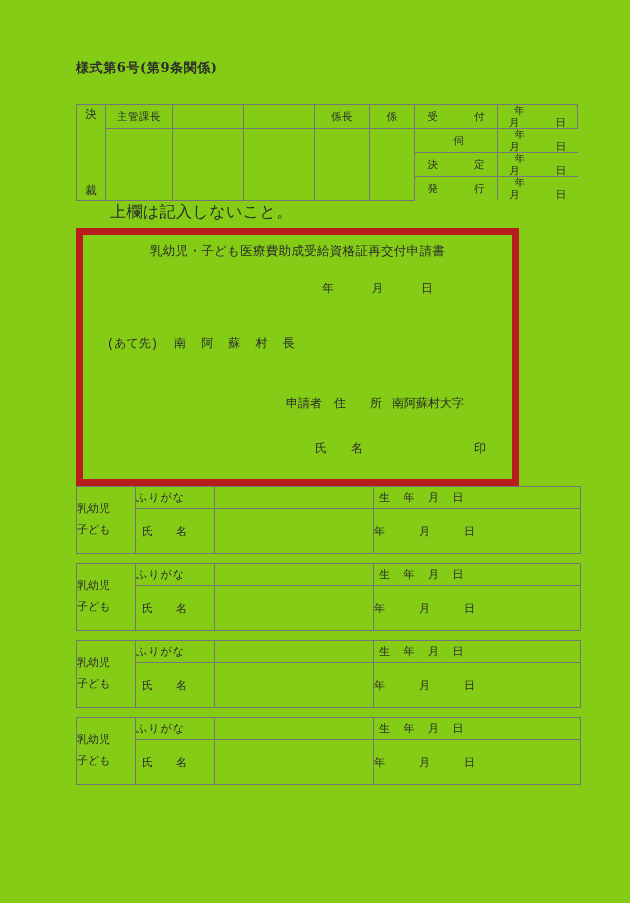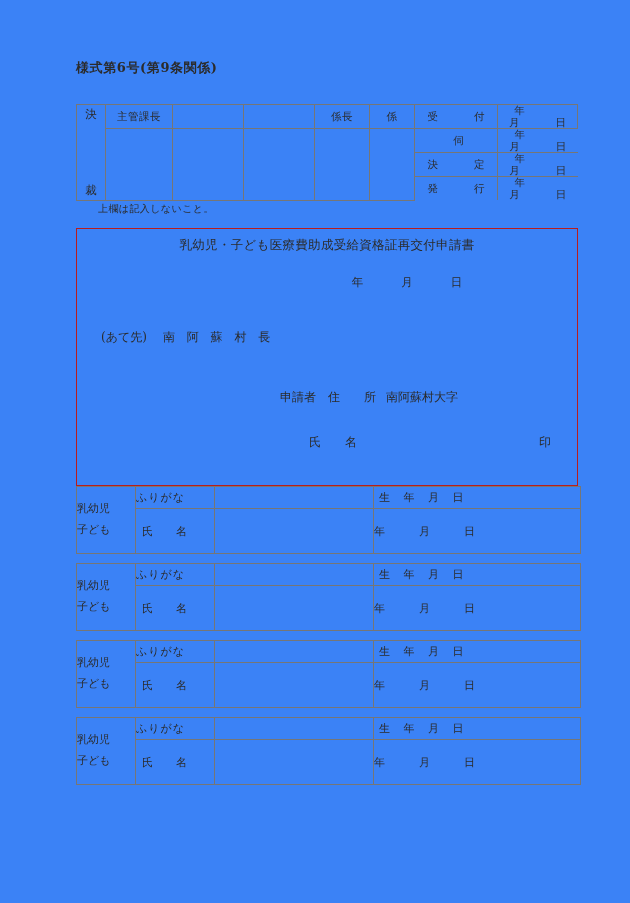--- a/index.html
+++ b/index.html
@@ -11,21 +11,21 @@
     width: 630px;
     height: 903px;
     position: relative;
     font-family: "DejaVu Serif", "Liberation Serif", serif;
     color: #2b2b2b;
     overflow: hidden;
   }
   .page {
     position: absolute;
     inset: 0;
-    background: #3b82f6;
+    background: #84cc16;
   }
 
   
   .form-no {
     position: absolute;
     left: 76px;
     top: 59px;
     font-size: 13px;
     font-weight: bold;
     letter-spacing: 0.6px;
@@ -92,36 +92,37 @@
   .rt-date span {
     display: inline-block;
   }
   .rt-date .y { margin-right: 36px; }
   .rt-date .m { margin-right: 36px; }
   .right-rows td { height: 20px; }
 
   
   .note {
     position: absolute;
-    left: 98px;
+    left: 110px;
     top: 202px;
-    font-size: 10px;
+    font-size: 16px;
     letter-spacing: 0.4px;
     white-space: nowrap;
   }
 
   
   .appbox {
     position: absolute;
     left: 76px;
     top: 228px;
-    width: 502px;
+    width: 443px;
     height: 258px;
-    border: 1px solid #b91c1c;
+    border: 7px solid #b91c1c;
     box-sizing: border-box;
+    font-family: Liberation Mono, monospace;
   }
   .app-title {
     position: absolute;
     left: 0;
     right: 0;
     top: 8px;
     text-align: center;
     font-size: 12.5px;
     letter-spacing: 0.3px;
     white-space: nowrap;

